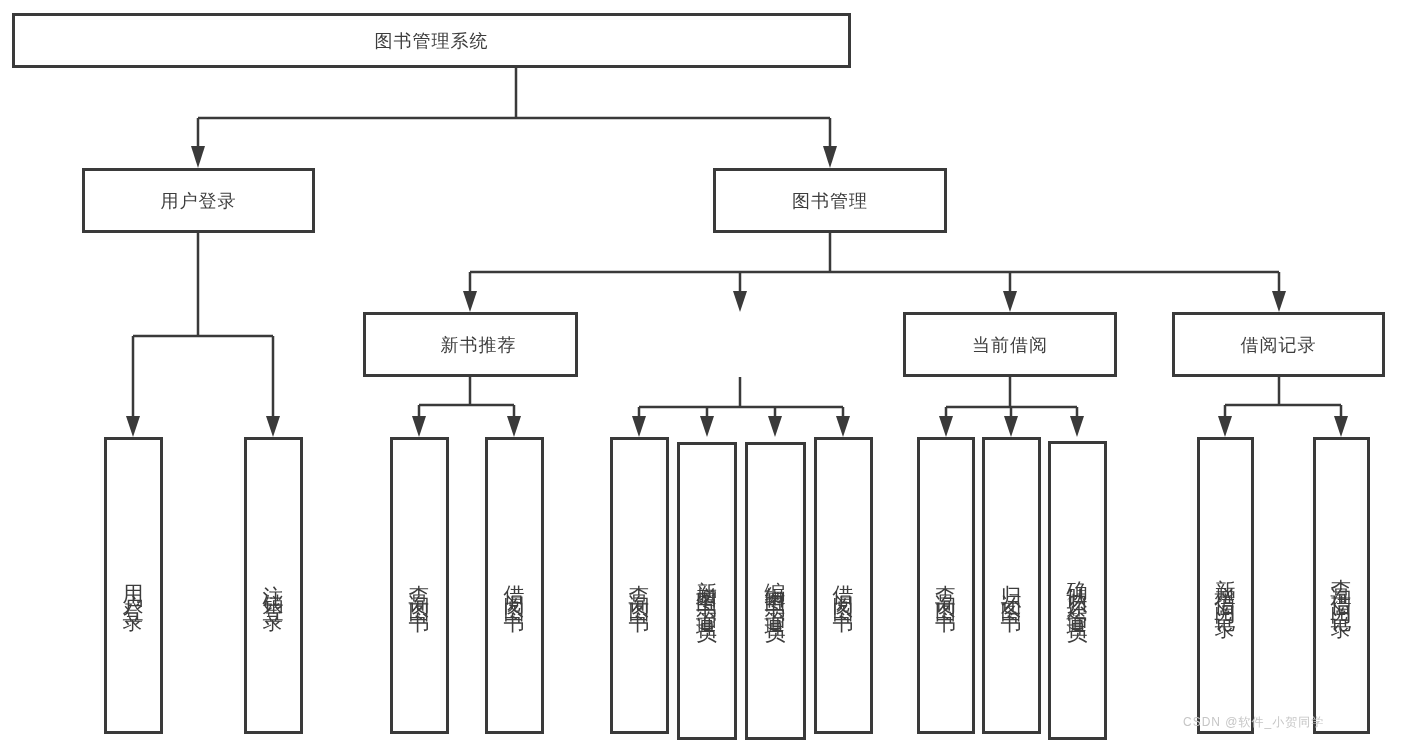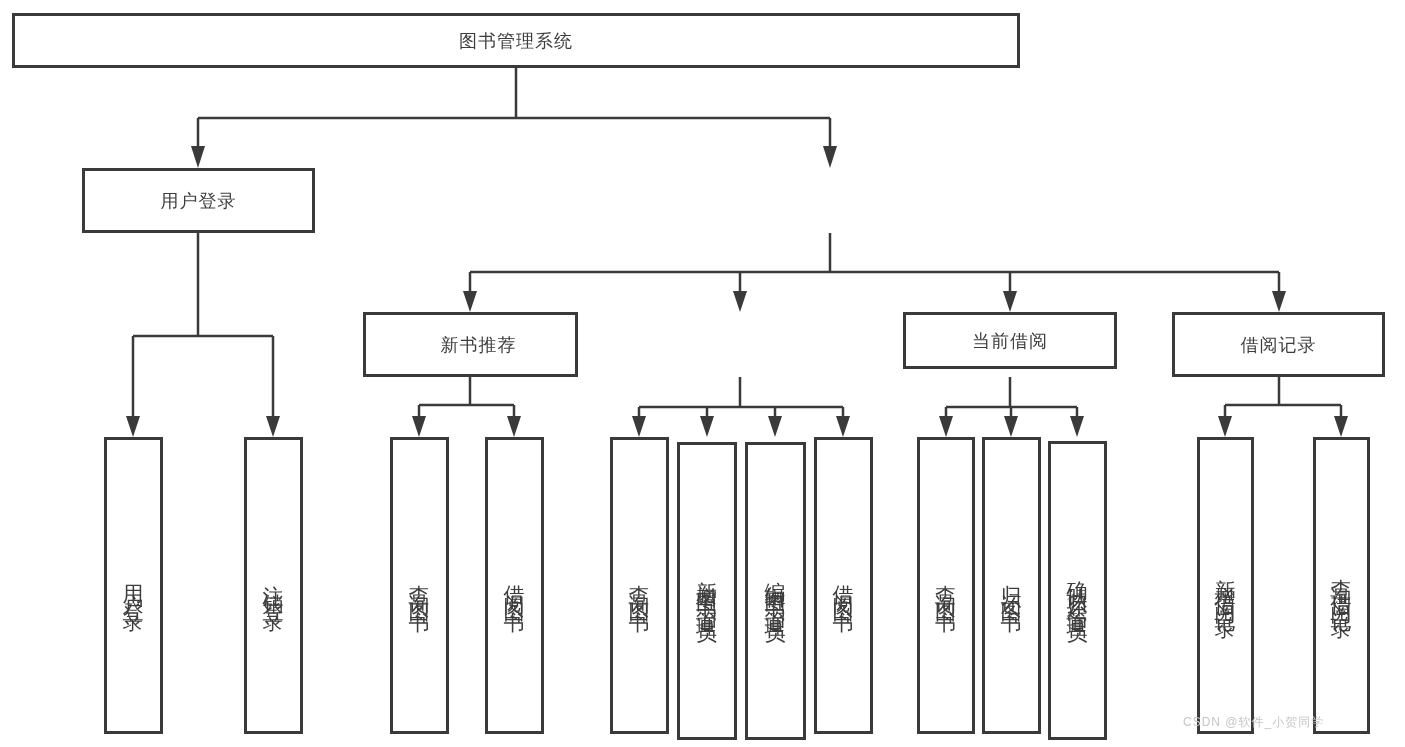--- a/index.html
+++ b/index.html
@@ -109,26 +109,27 @@
 
       <path d="M939 416 h14 l-7 21 z"></path>
       <path d="M1004 416 h14 l-7 21 z"></path>
       <path d="M1070 416 h14 l-7 21 z"></path>
 
       <path d="M1218 416 h14 l-7 21 z"></path>
       <path d="M1334 416 h14 l-7 21 z"></path>
     </g>
   </svg>
 
-  <div class="node" style="left:12px; top:13px; width:1008px; height:55px;text-align:right;">图书管理系统</div>
+  <div class="node" style="left:12px; top:13px; width:839px; height:55px;text-align:right;">图书管理系统</div>
 
   <div class="node" style="left:82px; top:168px; width:233px; height:65px;">用户登录</div>
+  <div class="node" style="left:713px; top:168px; width:234px; height:65px;">图书管理</div>
 
   <div class="node" style="left:363px; top:312px; width:215px; height:65px;padding-left:16px;">新书推荐</div>
-  <div class="node" style="left:903px; top:312px; width:214px; height:57px;">当前借阅</div>
+  <div class="node" style="left:903px; top:312px; width:214px; height:65px;">当前借阅</div>
   <div class="node" style="left:1172px; top:312px; width:213px; height:65px;">借阅记录</div>
 
   <div class="leaf" style="left:104px; top:437px; width:59px; height:297px;">用户登录</div>
   <div class="leaf" style="left:244px; top:437px; width:59px; height:297px;">注销登录</div>
 
   <div class="leaf" style="left:390px; top:437px; width:59px; height:297px;">查询图书</div>
   <div class="leaf" style="left:485px; top:437px; width:59px; height:297px;">借阅图书</div>
 
   <div class="leaf" style="left:610px; top:437px; width:59px; height:297px;">查询图书</div>
   <div class="leaf" style="left:677px; top:442px; width:60px; height:298px; letter-spacing:6px;">新增图书（管理员）</div>

